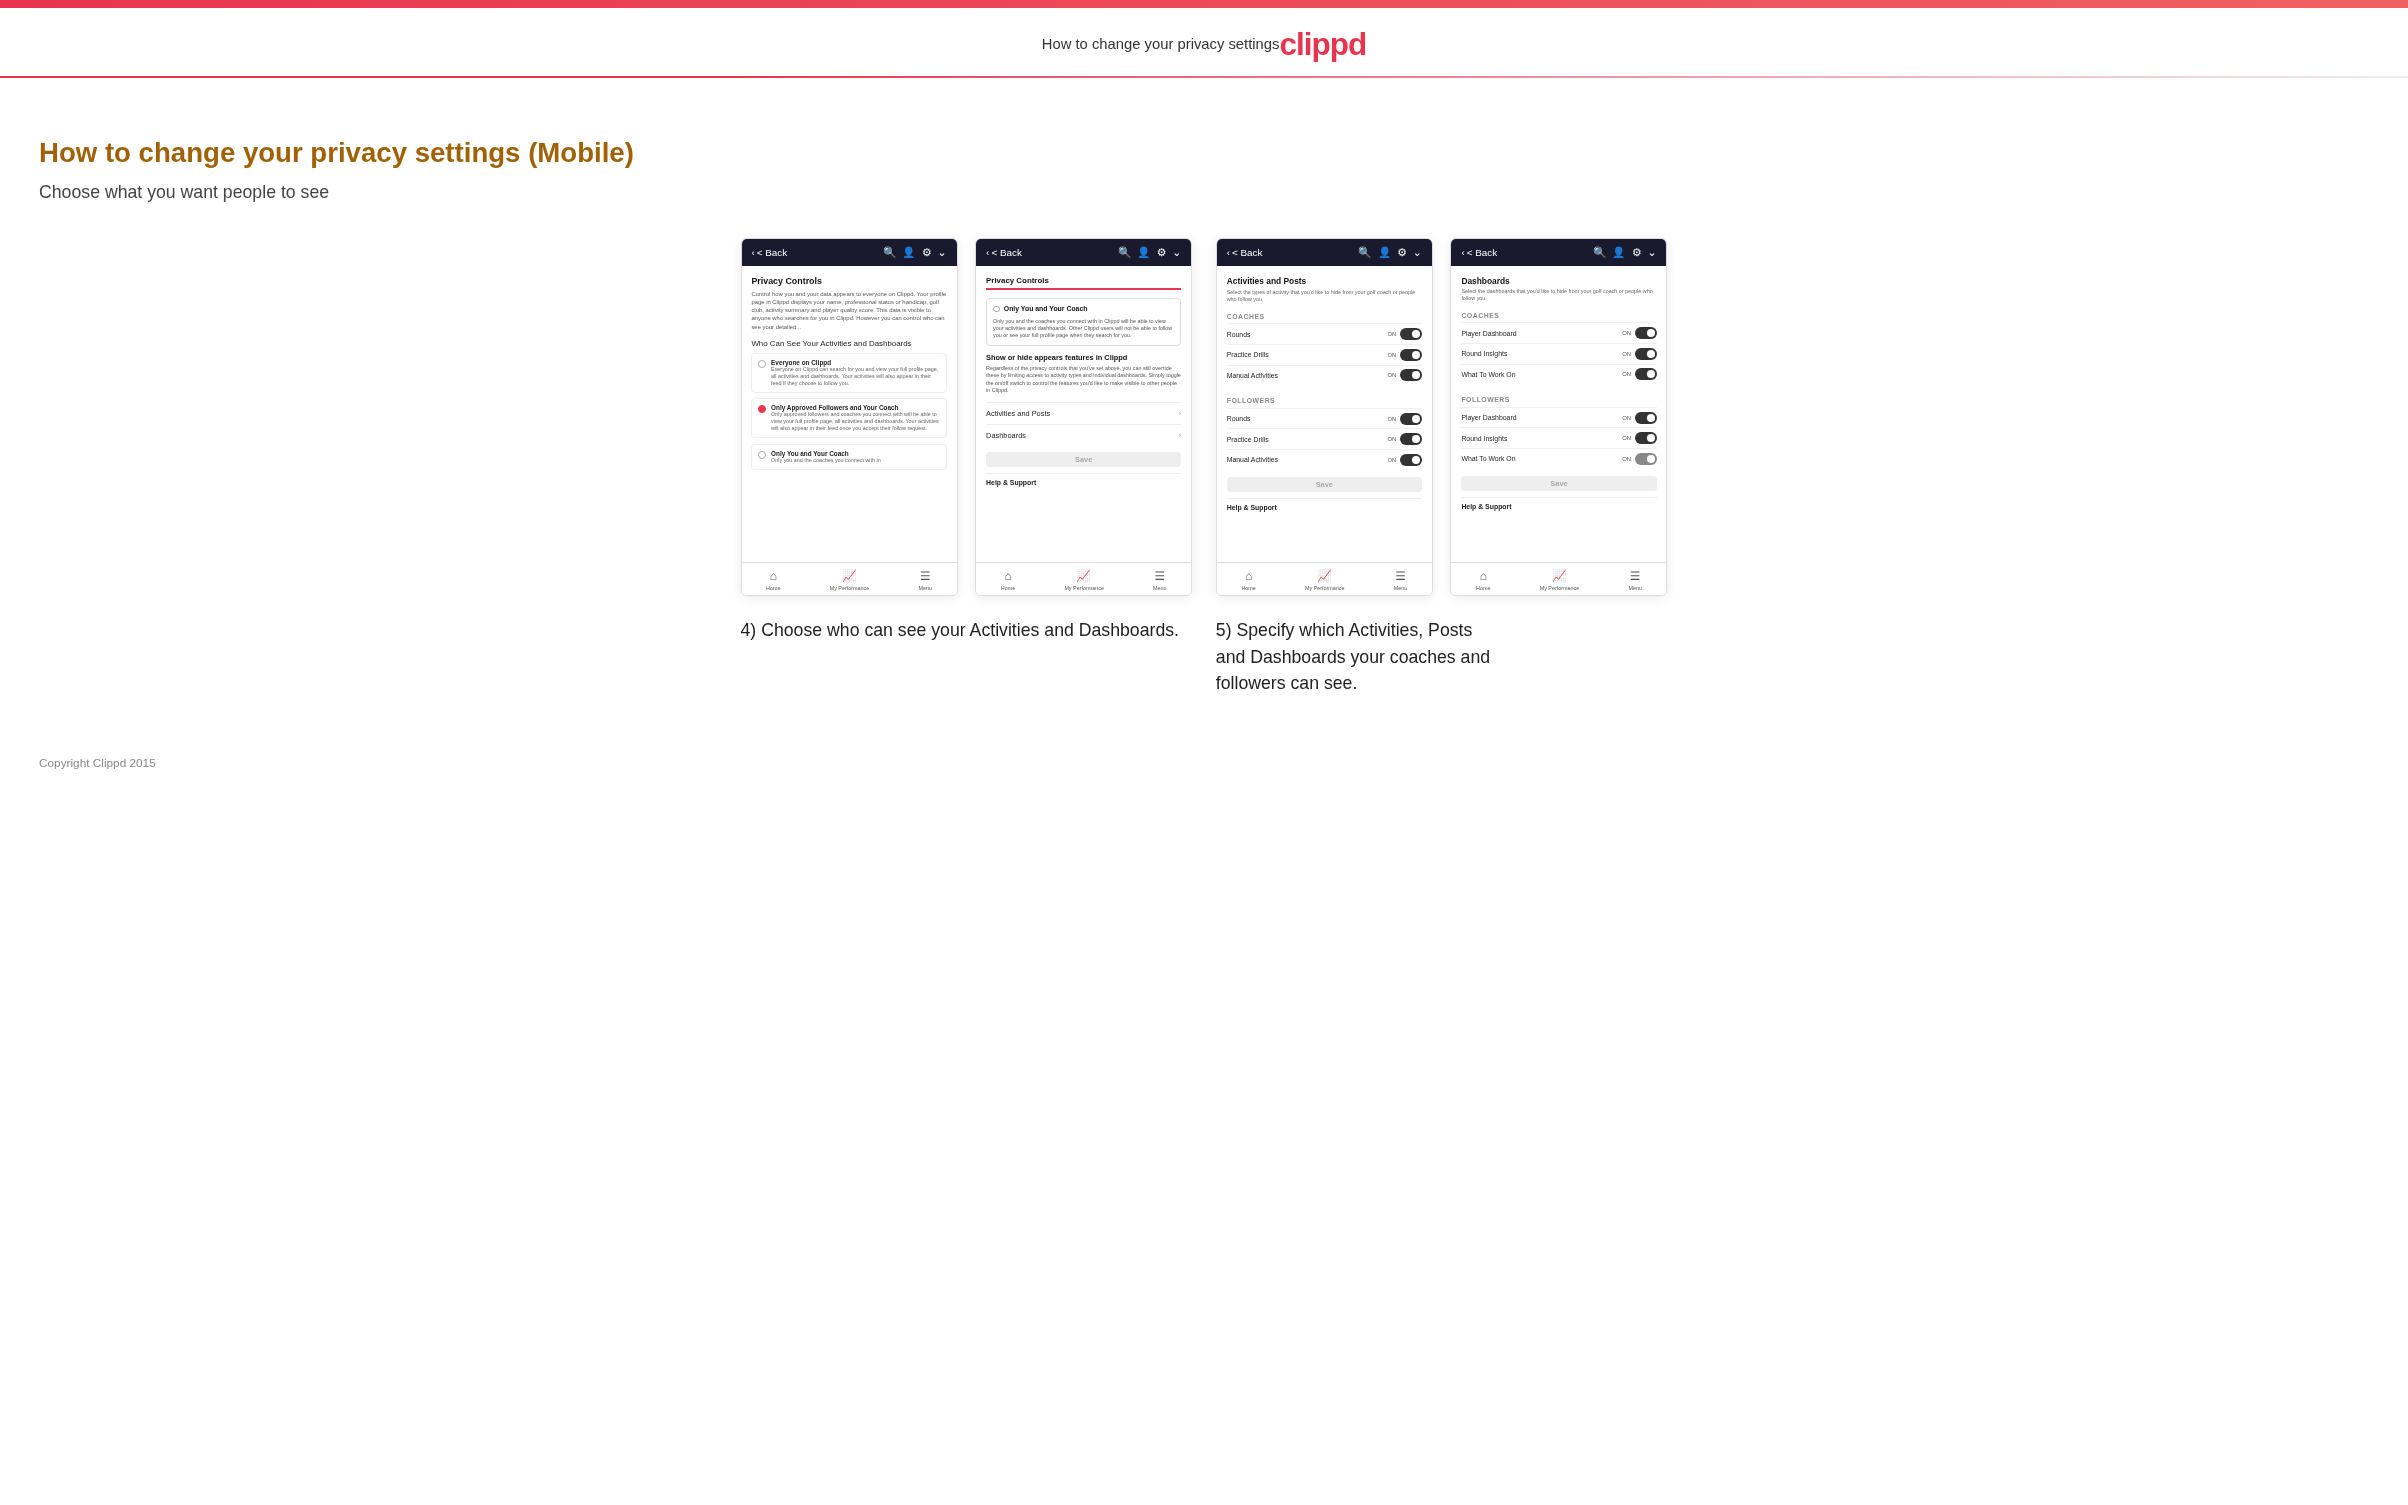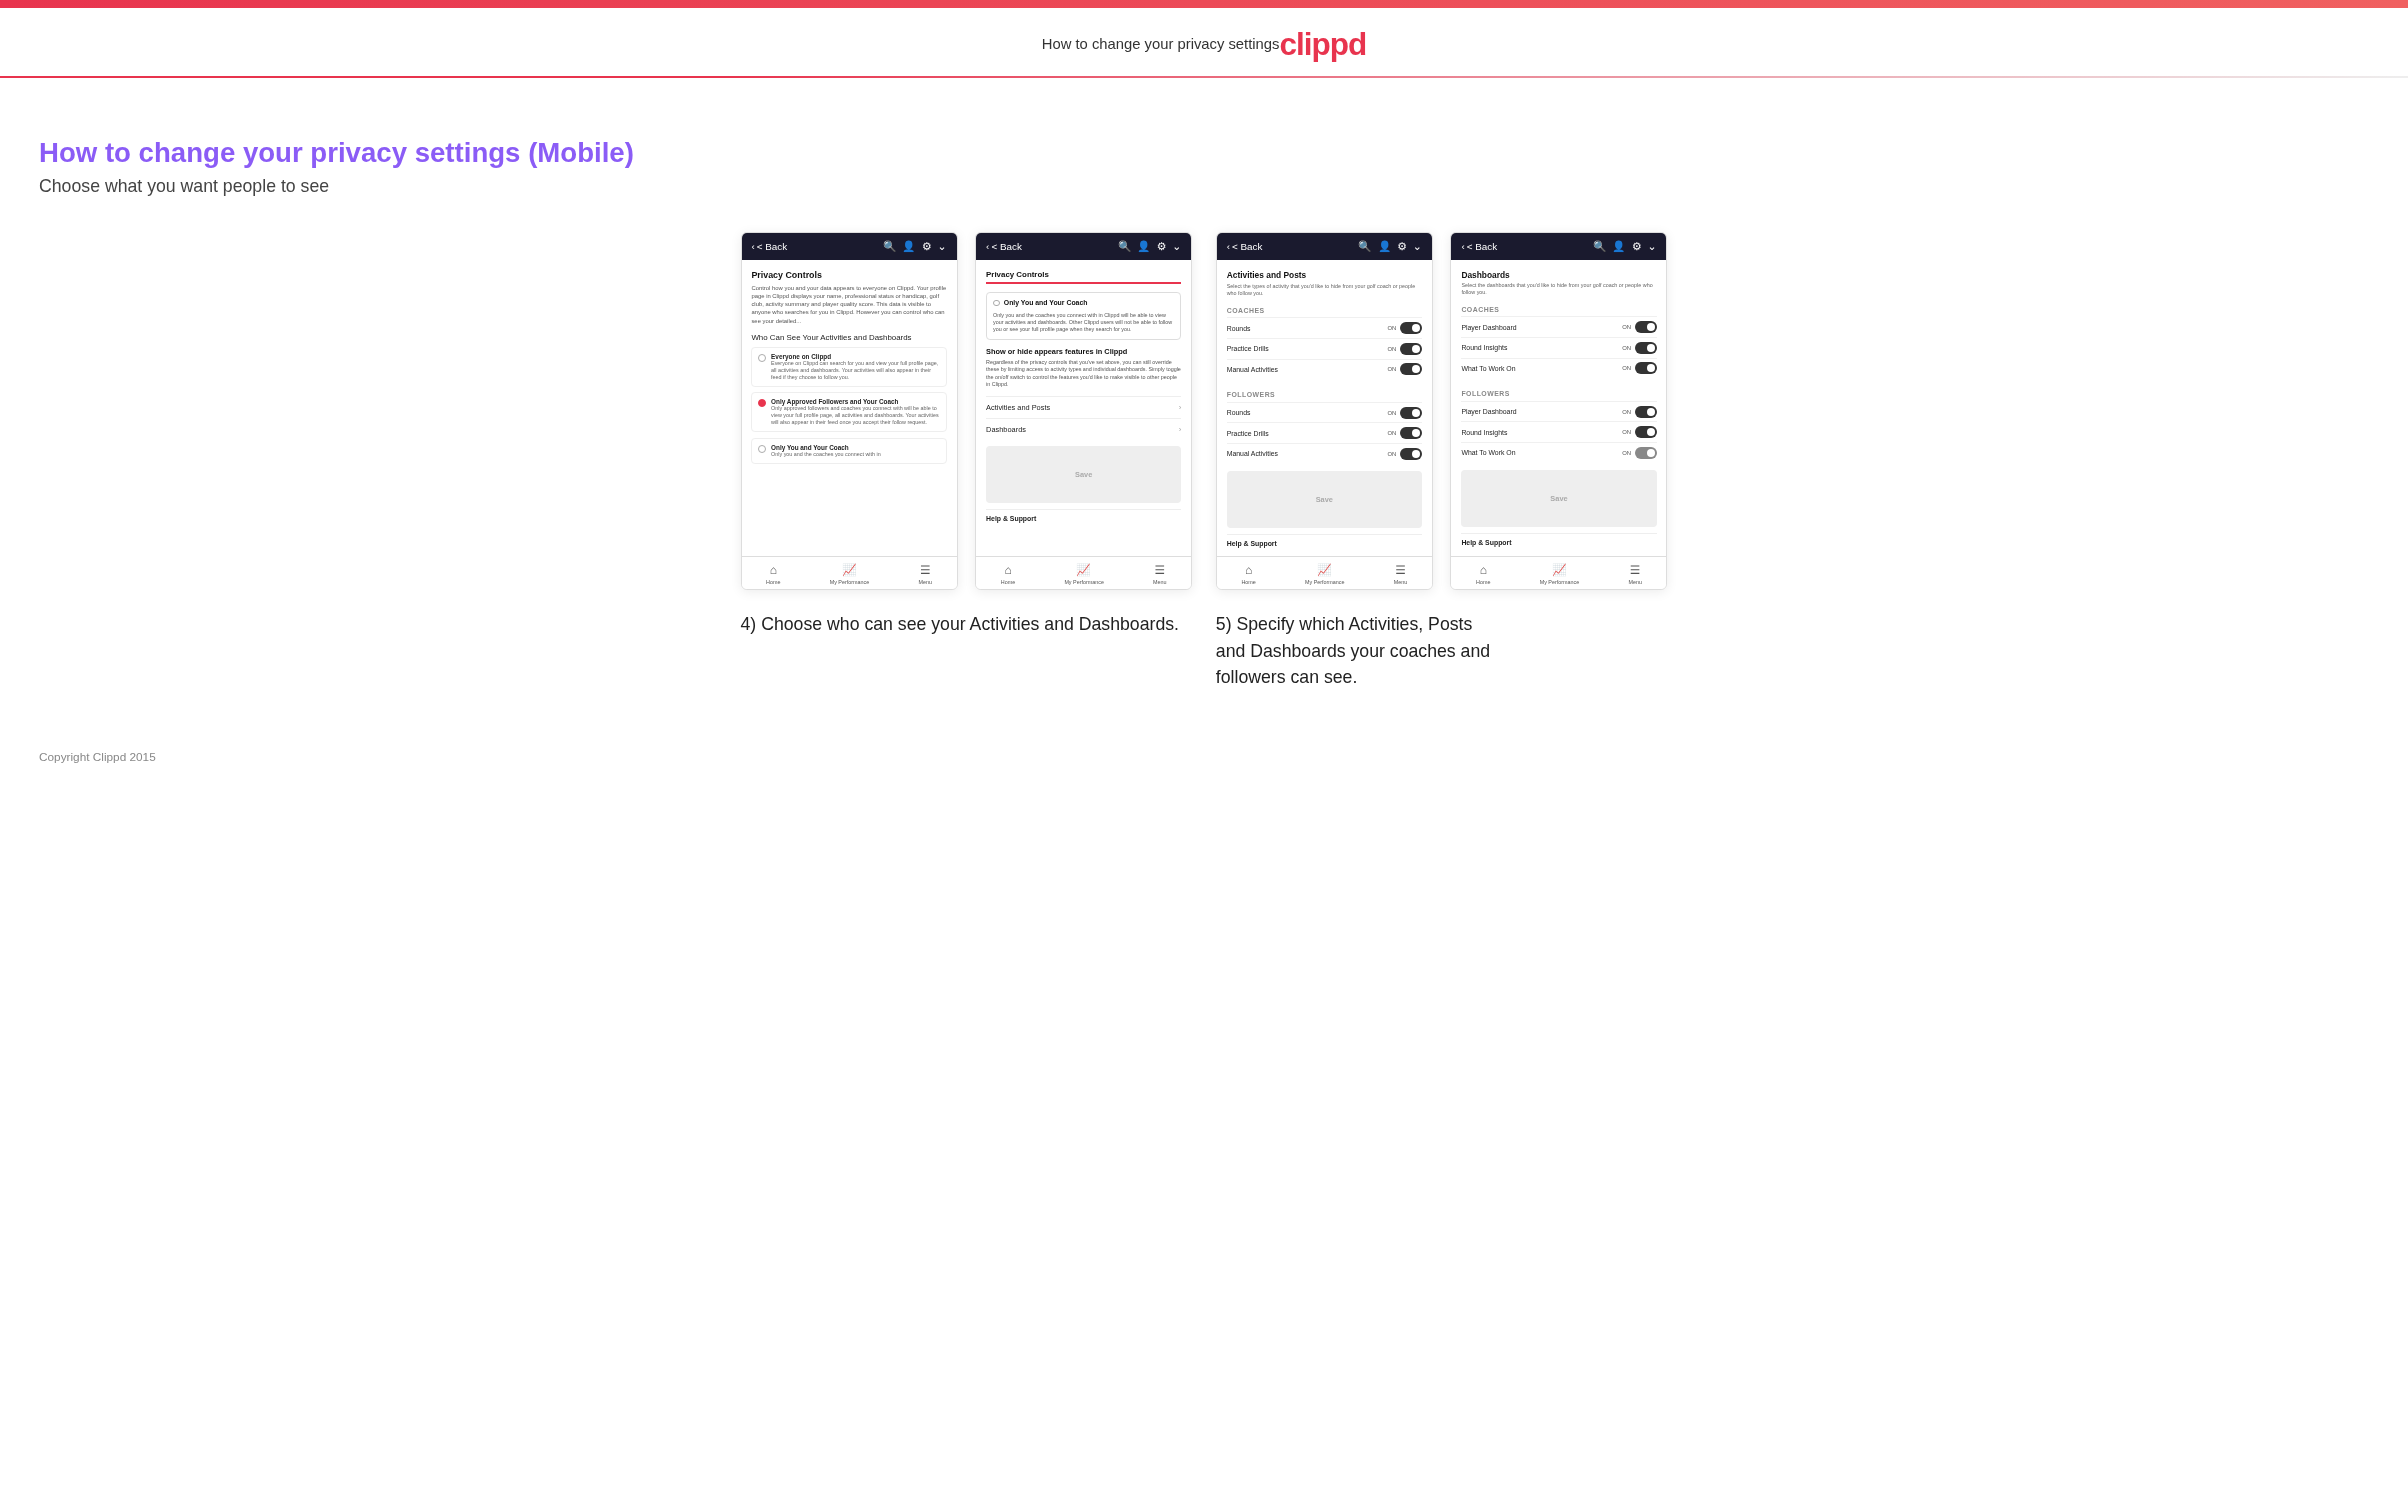--- a/index.html
+++ b/index.html
@@ -42,22 +42,22 @@
       margin: 0 0 29.6px 0;
     }
 
     
     .main {
       padding: 29.6px 39px 39px 39px;
     }
     .page-heading {
       font-size: 27.6px;
       font-weight: 700;
-      color: #8b5cf6;
-      margin-bottom: 7px;
+      color: #a16207;
+      margin-bottom: 13px;
     }
     .page-subheading {
       font-size: 17.7px;
       color: #444;
       margin-bottom: 35px;
     }
 
     
     .screenshots-row {
       display: flex;
@@ -268,21 +268,21 @@
       top: 2px;
       width: 7.9px;
       height: 7.9px;
       background: #fff;
       border-radius: 50%;
     }
 
     
     .mob-save-btn {
       width: 100%;
-      padding: 24px 0;
+      padding: 3px 0;
       background: #eee;
       color: #aaa;
       font-size: 7.4px;
       font-weight: 600;
       text-align: center;
       border-radius: 3.9px;
       margin-top: 5.9px;
       margin-bottom: 5.9px;
     }
 

